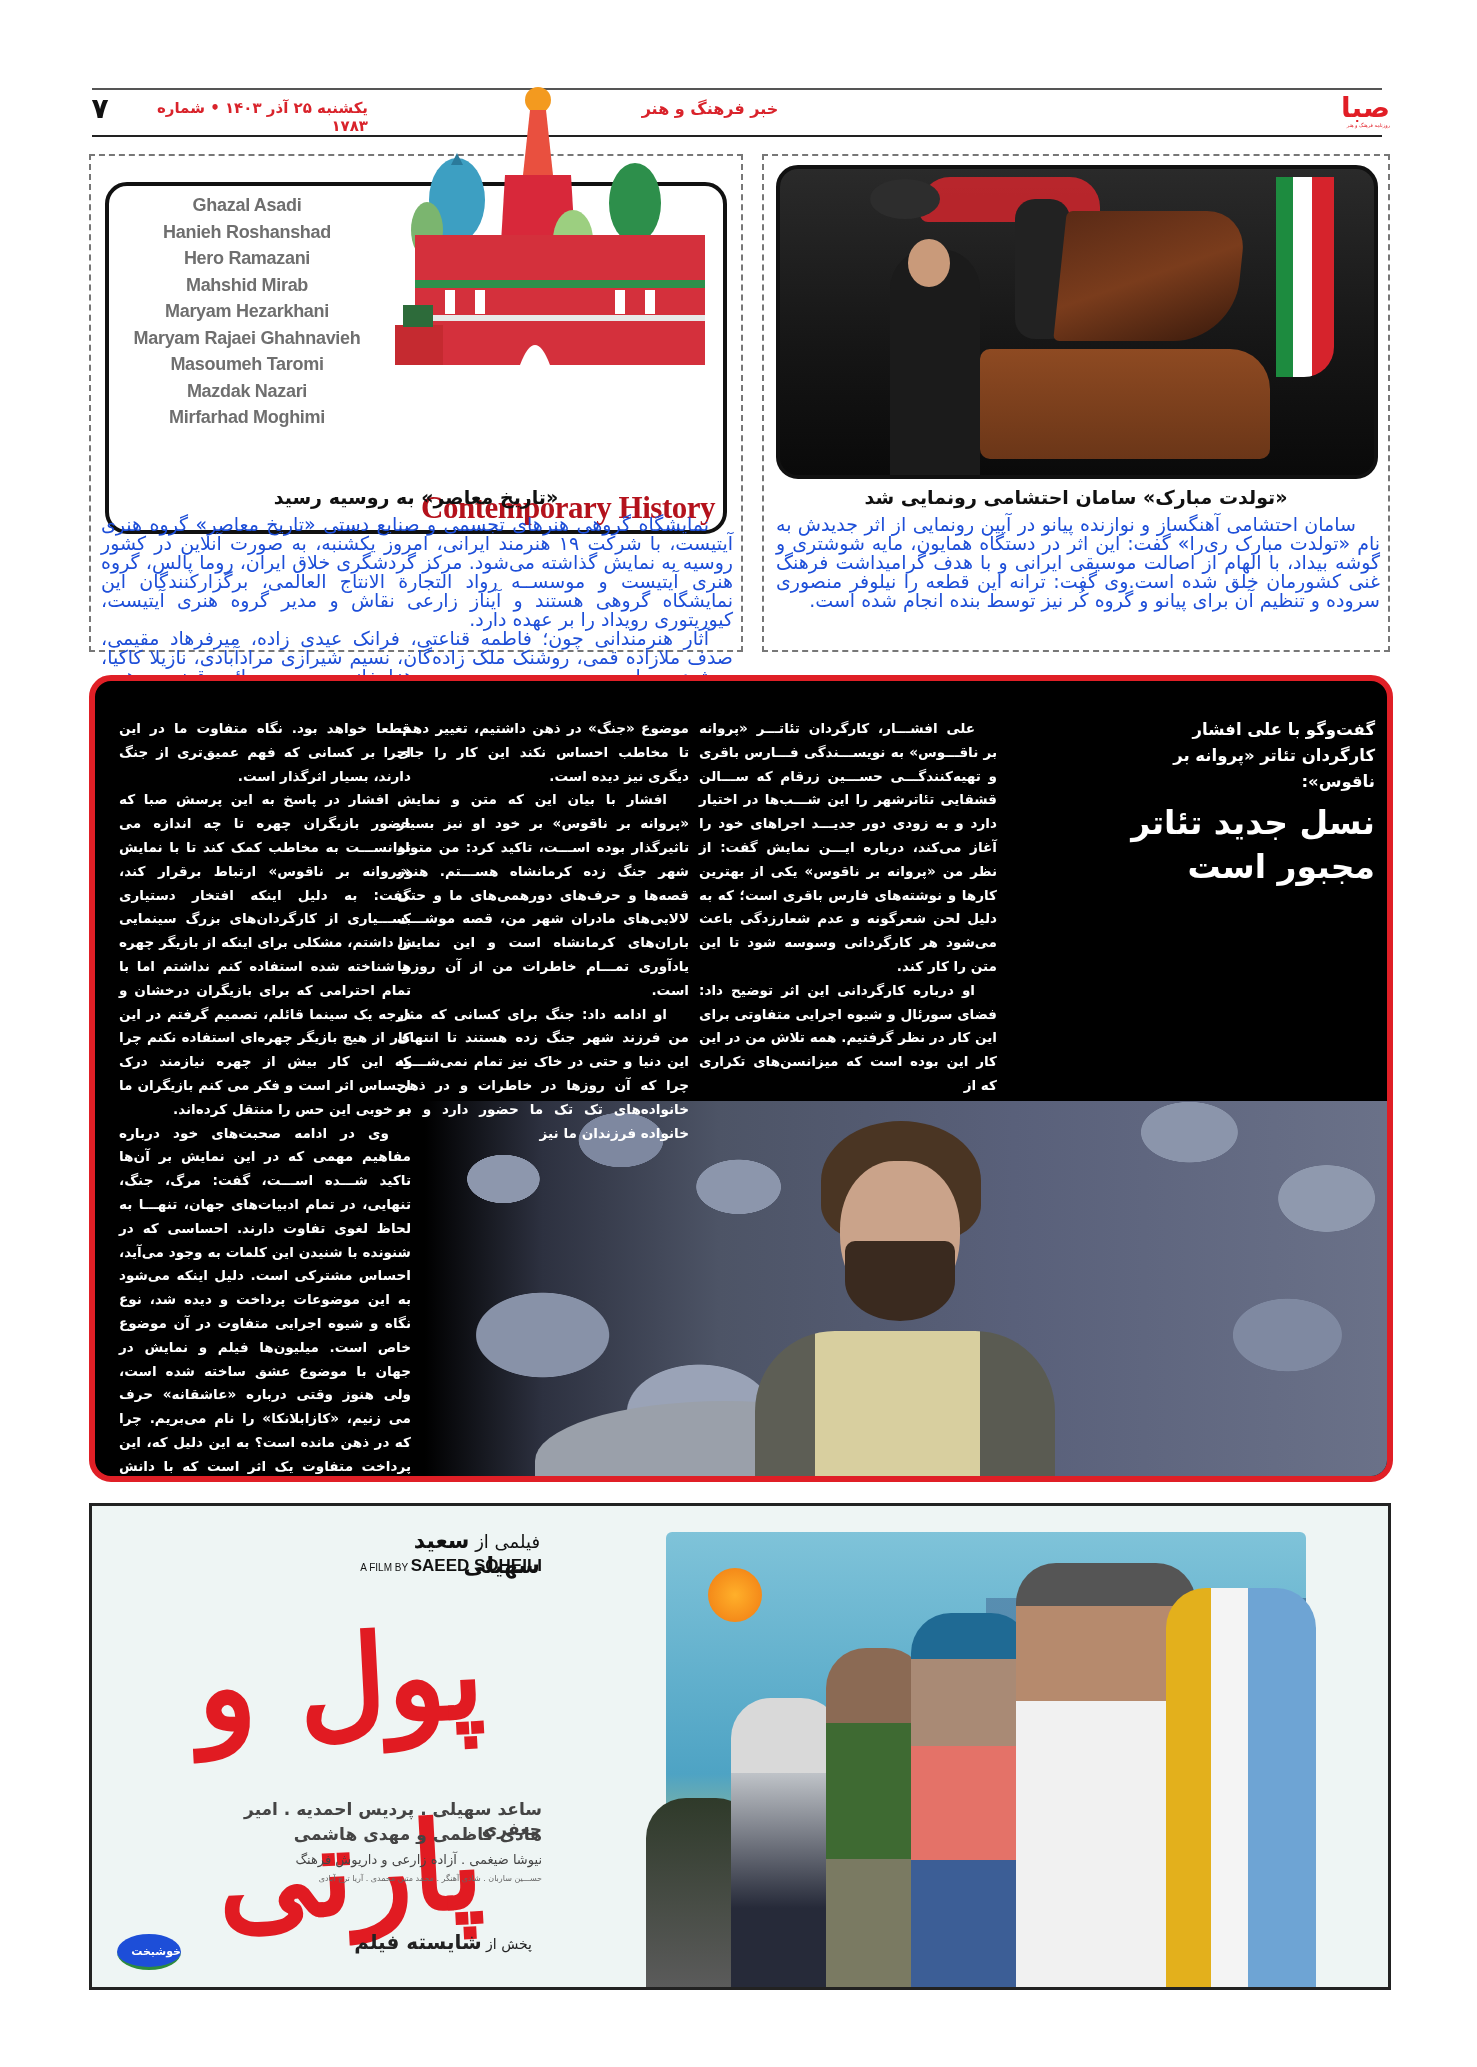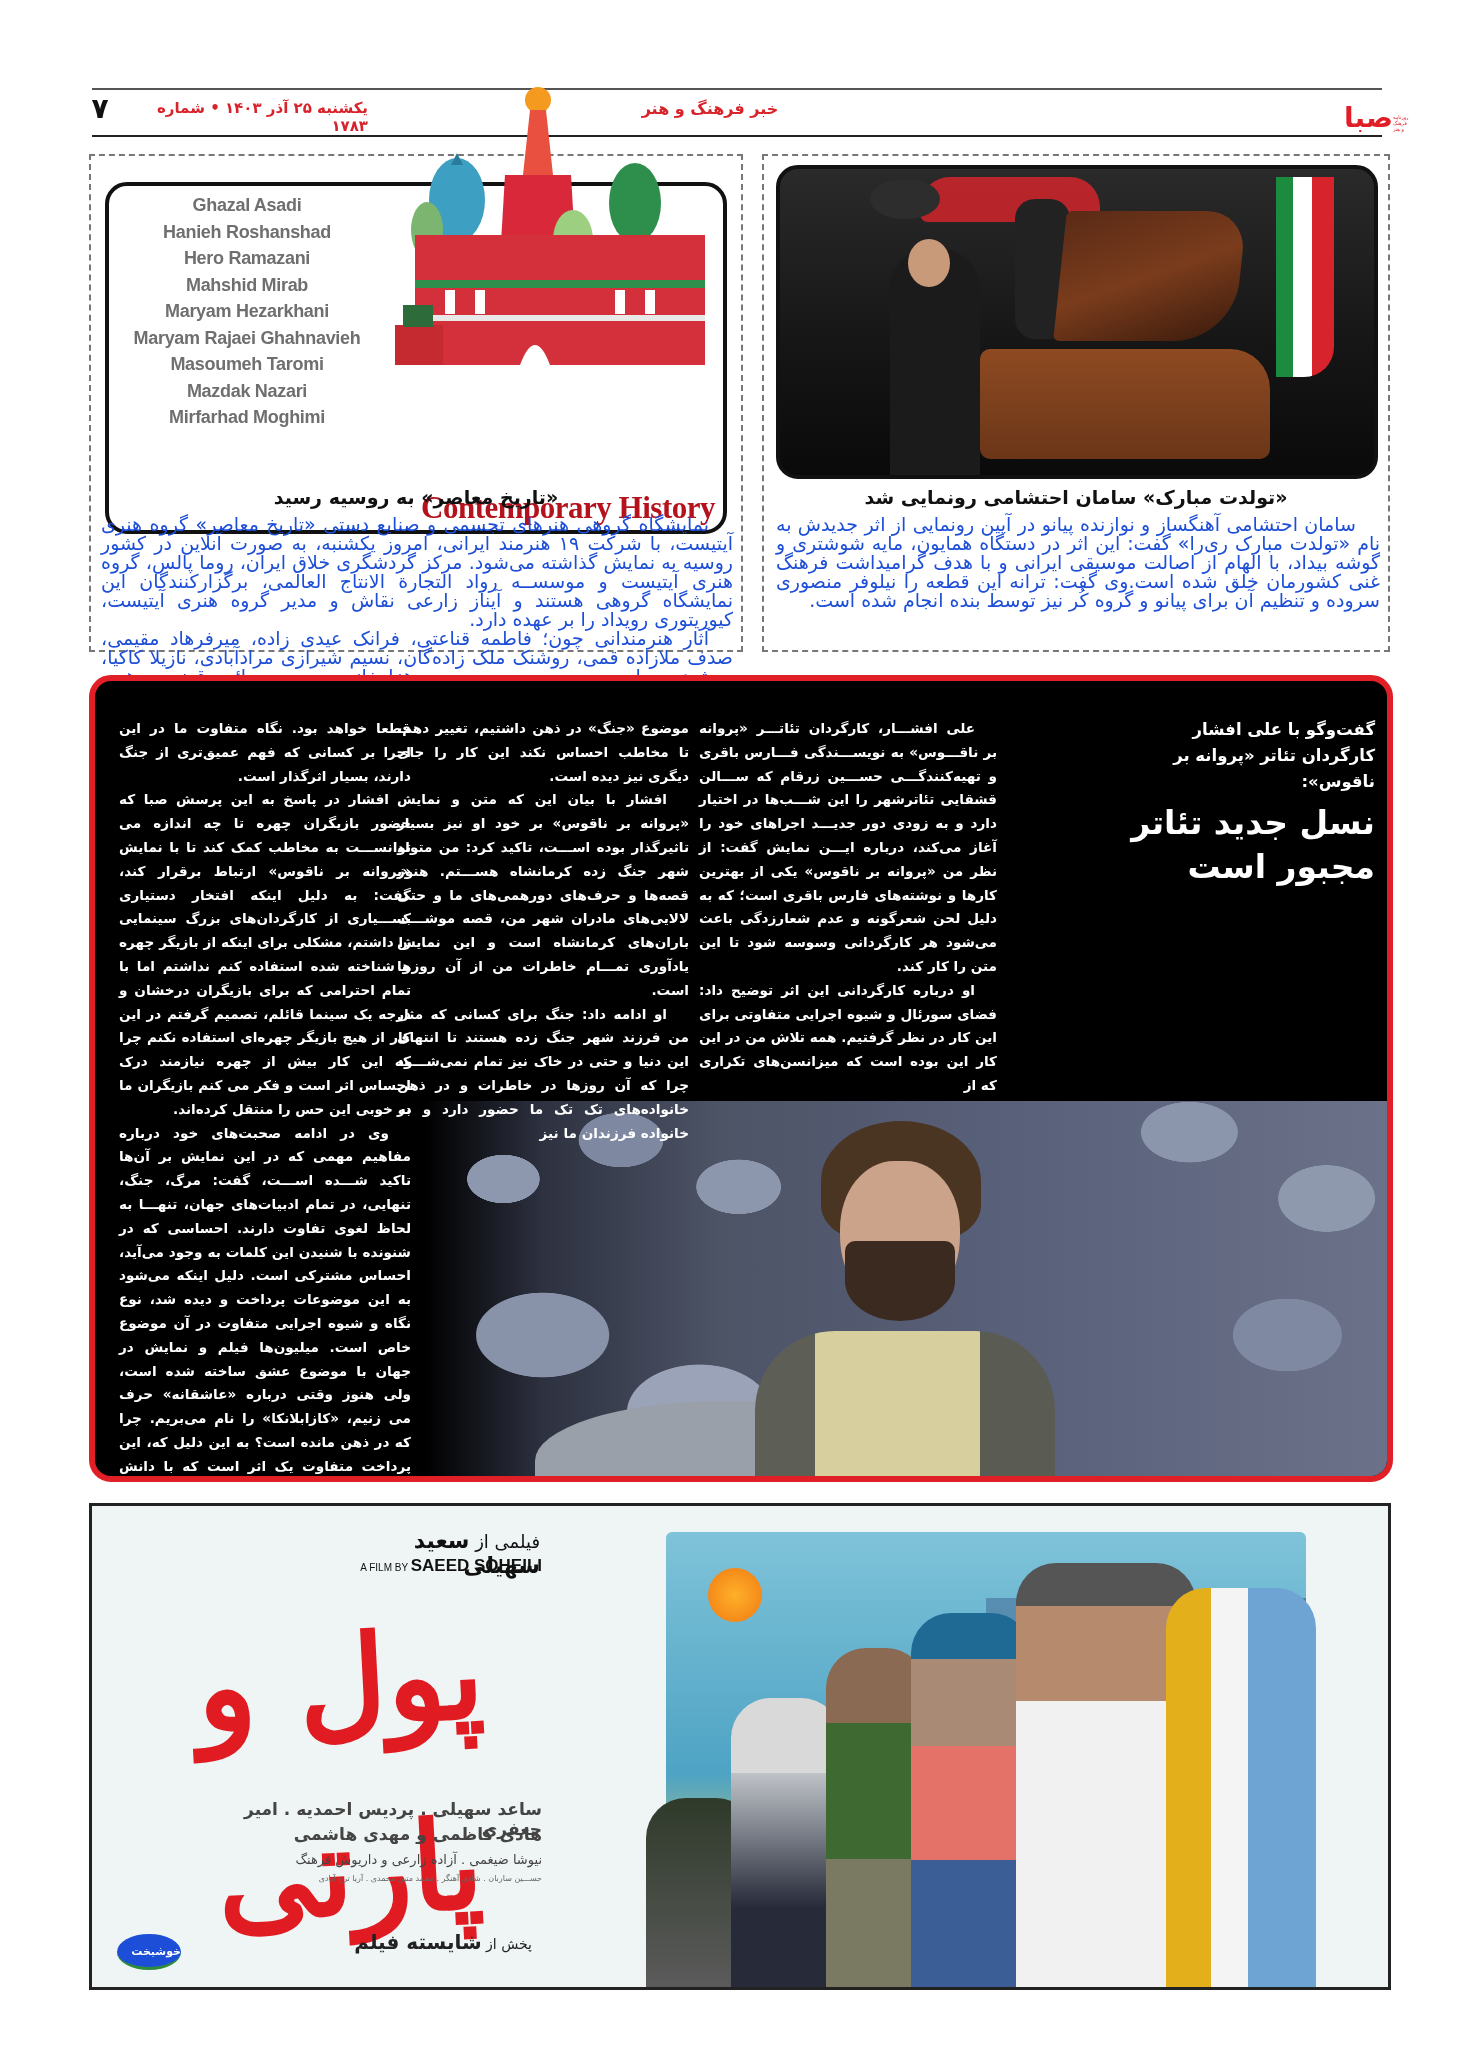--- a/index.html
+++ b/index.html
@@ -2,21 +2,21 @@
 <html><head>
 <meta charset="utf-8">
 <style>
   * { box-sizing: border-box; margin: 0; padding: 0; }
   html, body { width: 1477px; height: 2067px; background: #ffffff; overflow: hidden; }
   body { position: relative; font-family: "DejaVu Sans", sans-serif; color: #111; }
 
   
   .hdr-line-top { position: absolute; left: 92px; top: 88px; width: 1290px; height: 2px; background: #555; }
   .hdr-line-bot { position: absolute; left: 92px; top: 135px; width: 1290px; height: 2px; background: #222; }
-  .hdr-logo { position: absolute; right: 87px; top: 94px; width: 46px; height: 38px; display: flex; flex-direction: row; align-items: flex-end; }
+  .hdr-logo { position: absolute; right: 87px; top: 94px; width: 46px; height: 38px; display: flex; flex-direction: column; align-items: flex-end; }
   .hdr-logo .mark { font-family: "DejaVu Sans", sans-serif; font-weight: bold; color: #e11e26; font-size: 28px; line-height: 28px; }
   .hdr-logo .sub { color: #e11e26; font-size: 5px; line-height: 6px; }
   .hdr-section { position: absolute; left: 630px; top: 99px; width: 160px; text-align: center; color: #d9232b; font-weight: bold; font-size: 16px; direction: rtl; }
   .hdr-date { position: absolute; left: 118px; top: 99px; width: 250px; text-align: right; color: #d9232b; font-size: 15px; font-weight: bold; direction: rtl; }
   .hdr-page { position: absolute; left: 90px; top: 92px; width: 20px; text-align: center; font-size: 28px; font-weight: bold; color: #111; }
 
   
   .cathedral { position: absolute; left: 385px; top: 25px; width: 330px; height: 370px; z-index: 3; pointer-events: none; }
 
   

